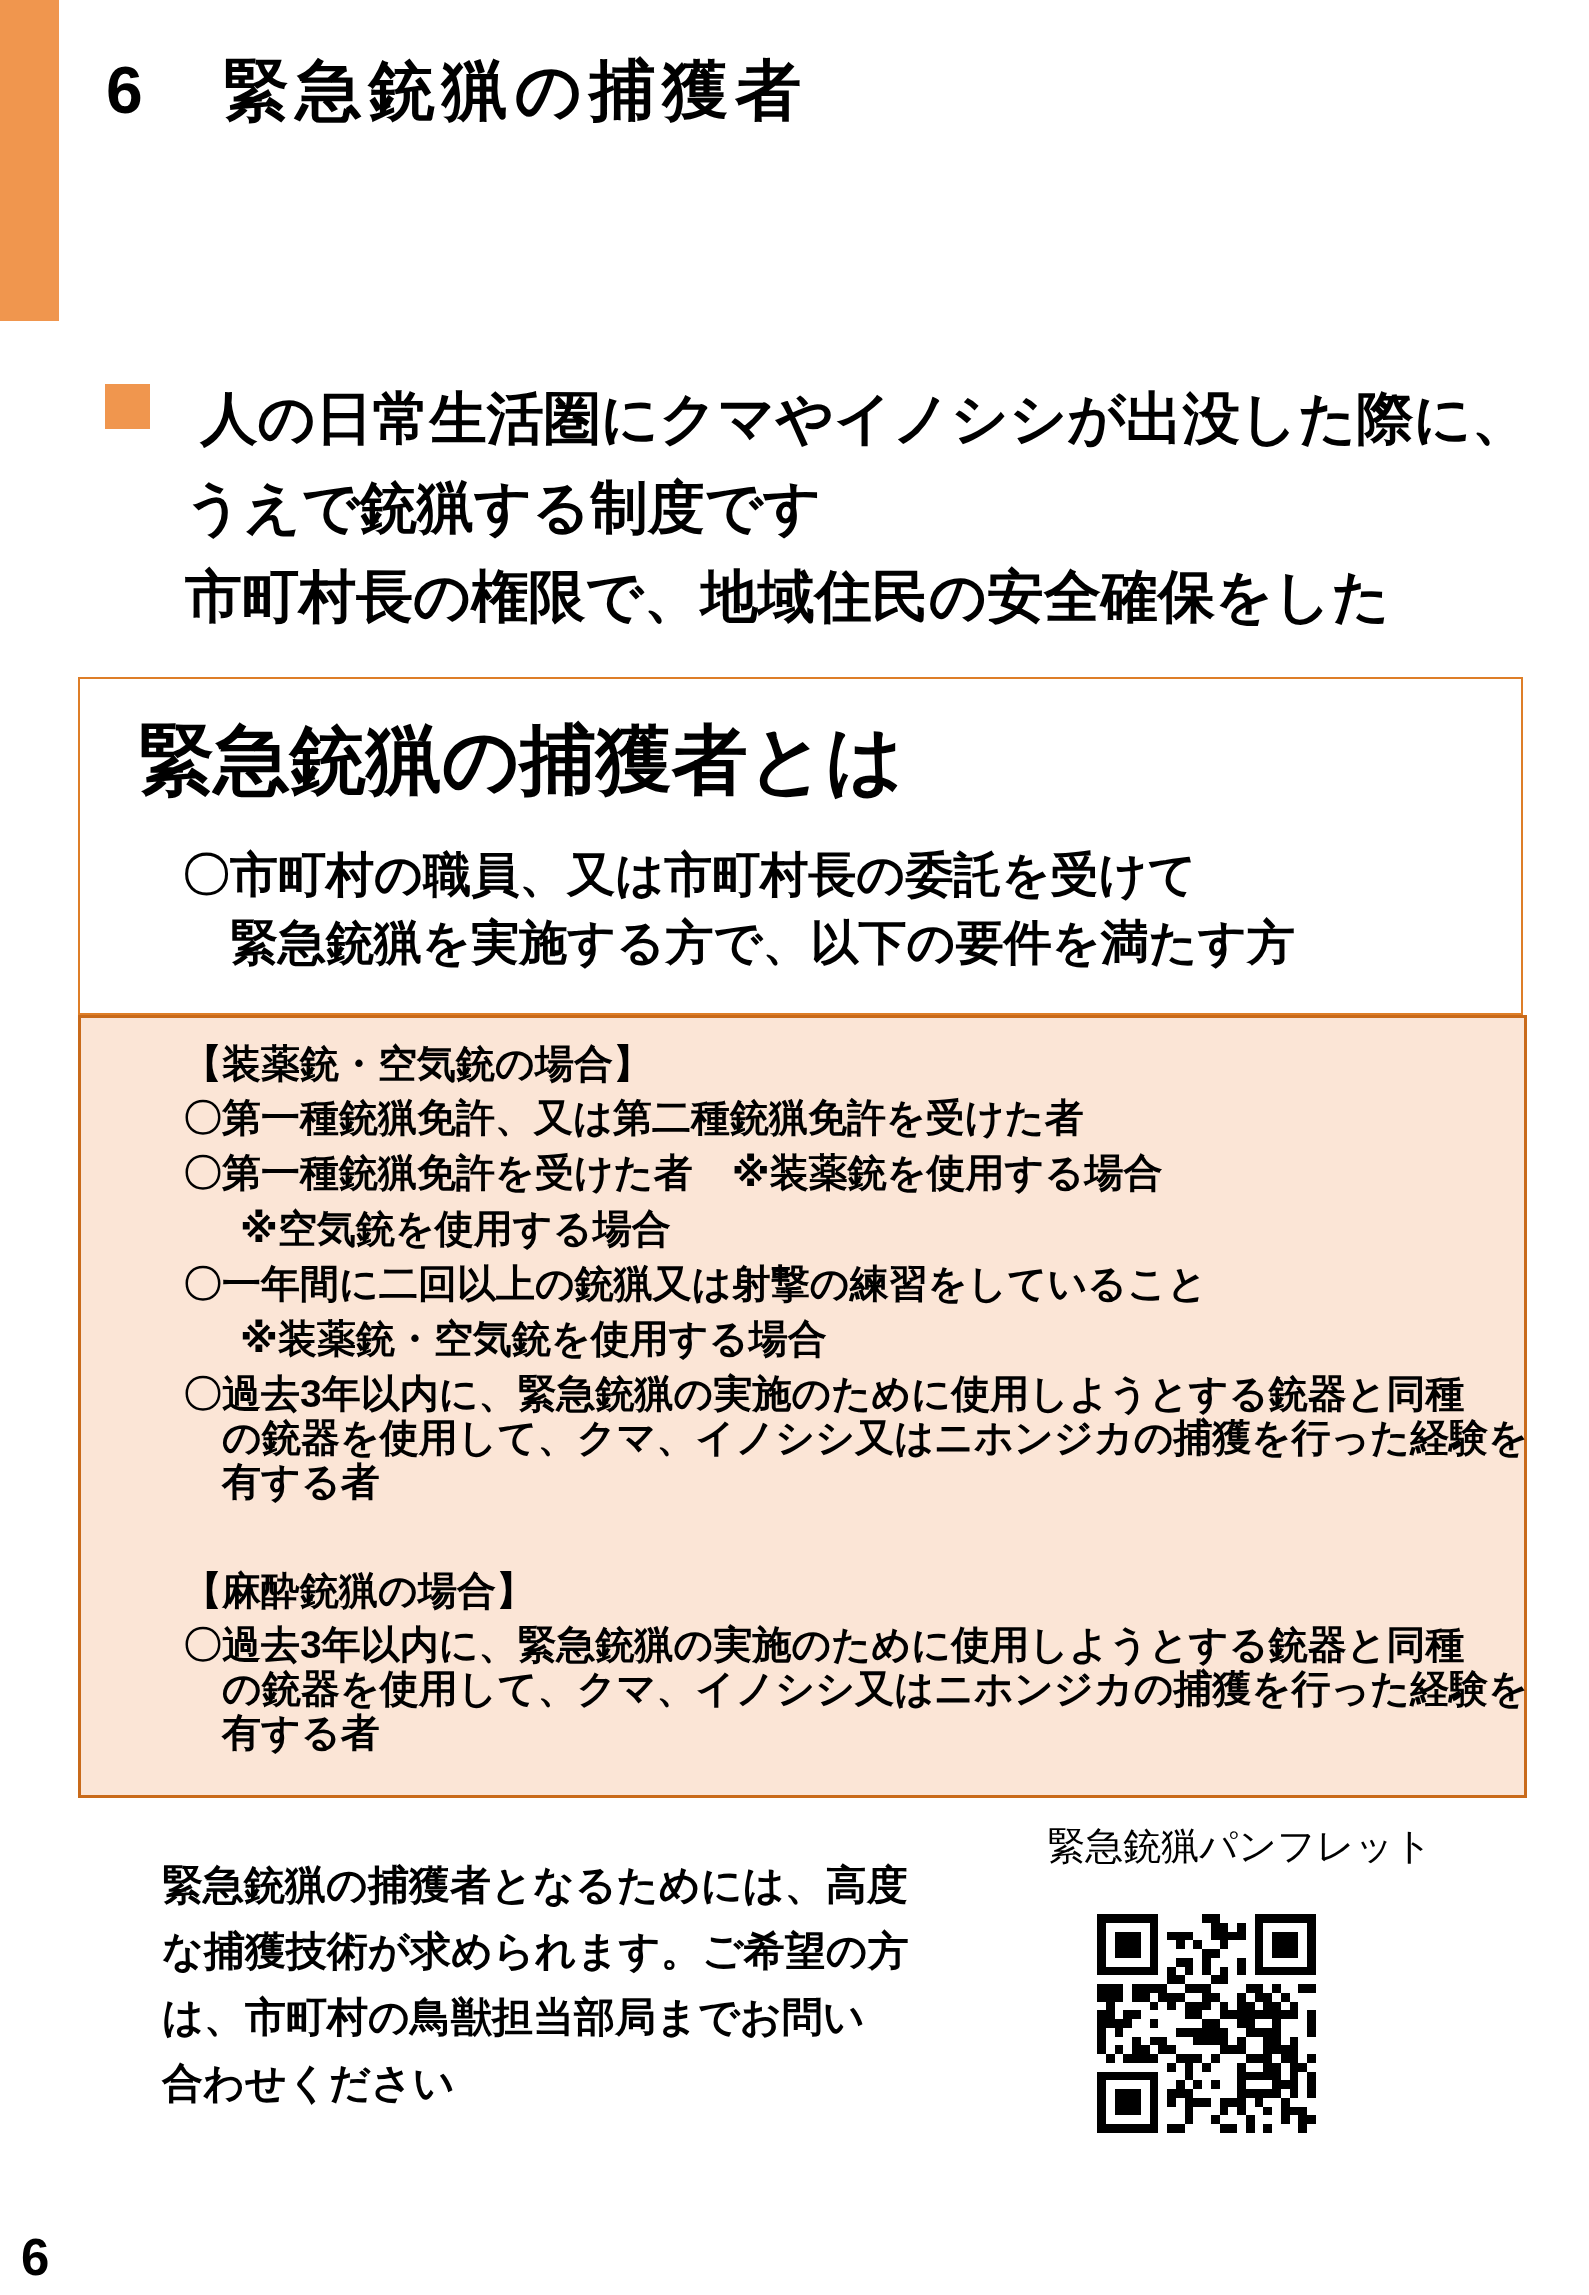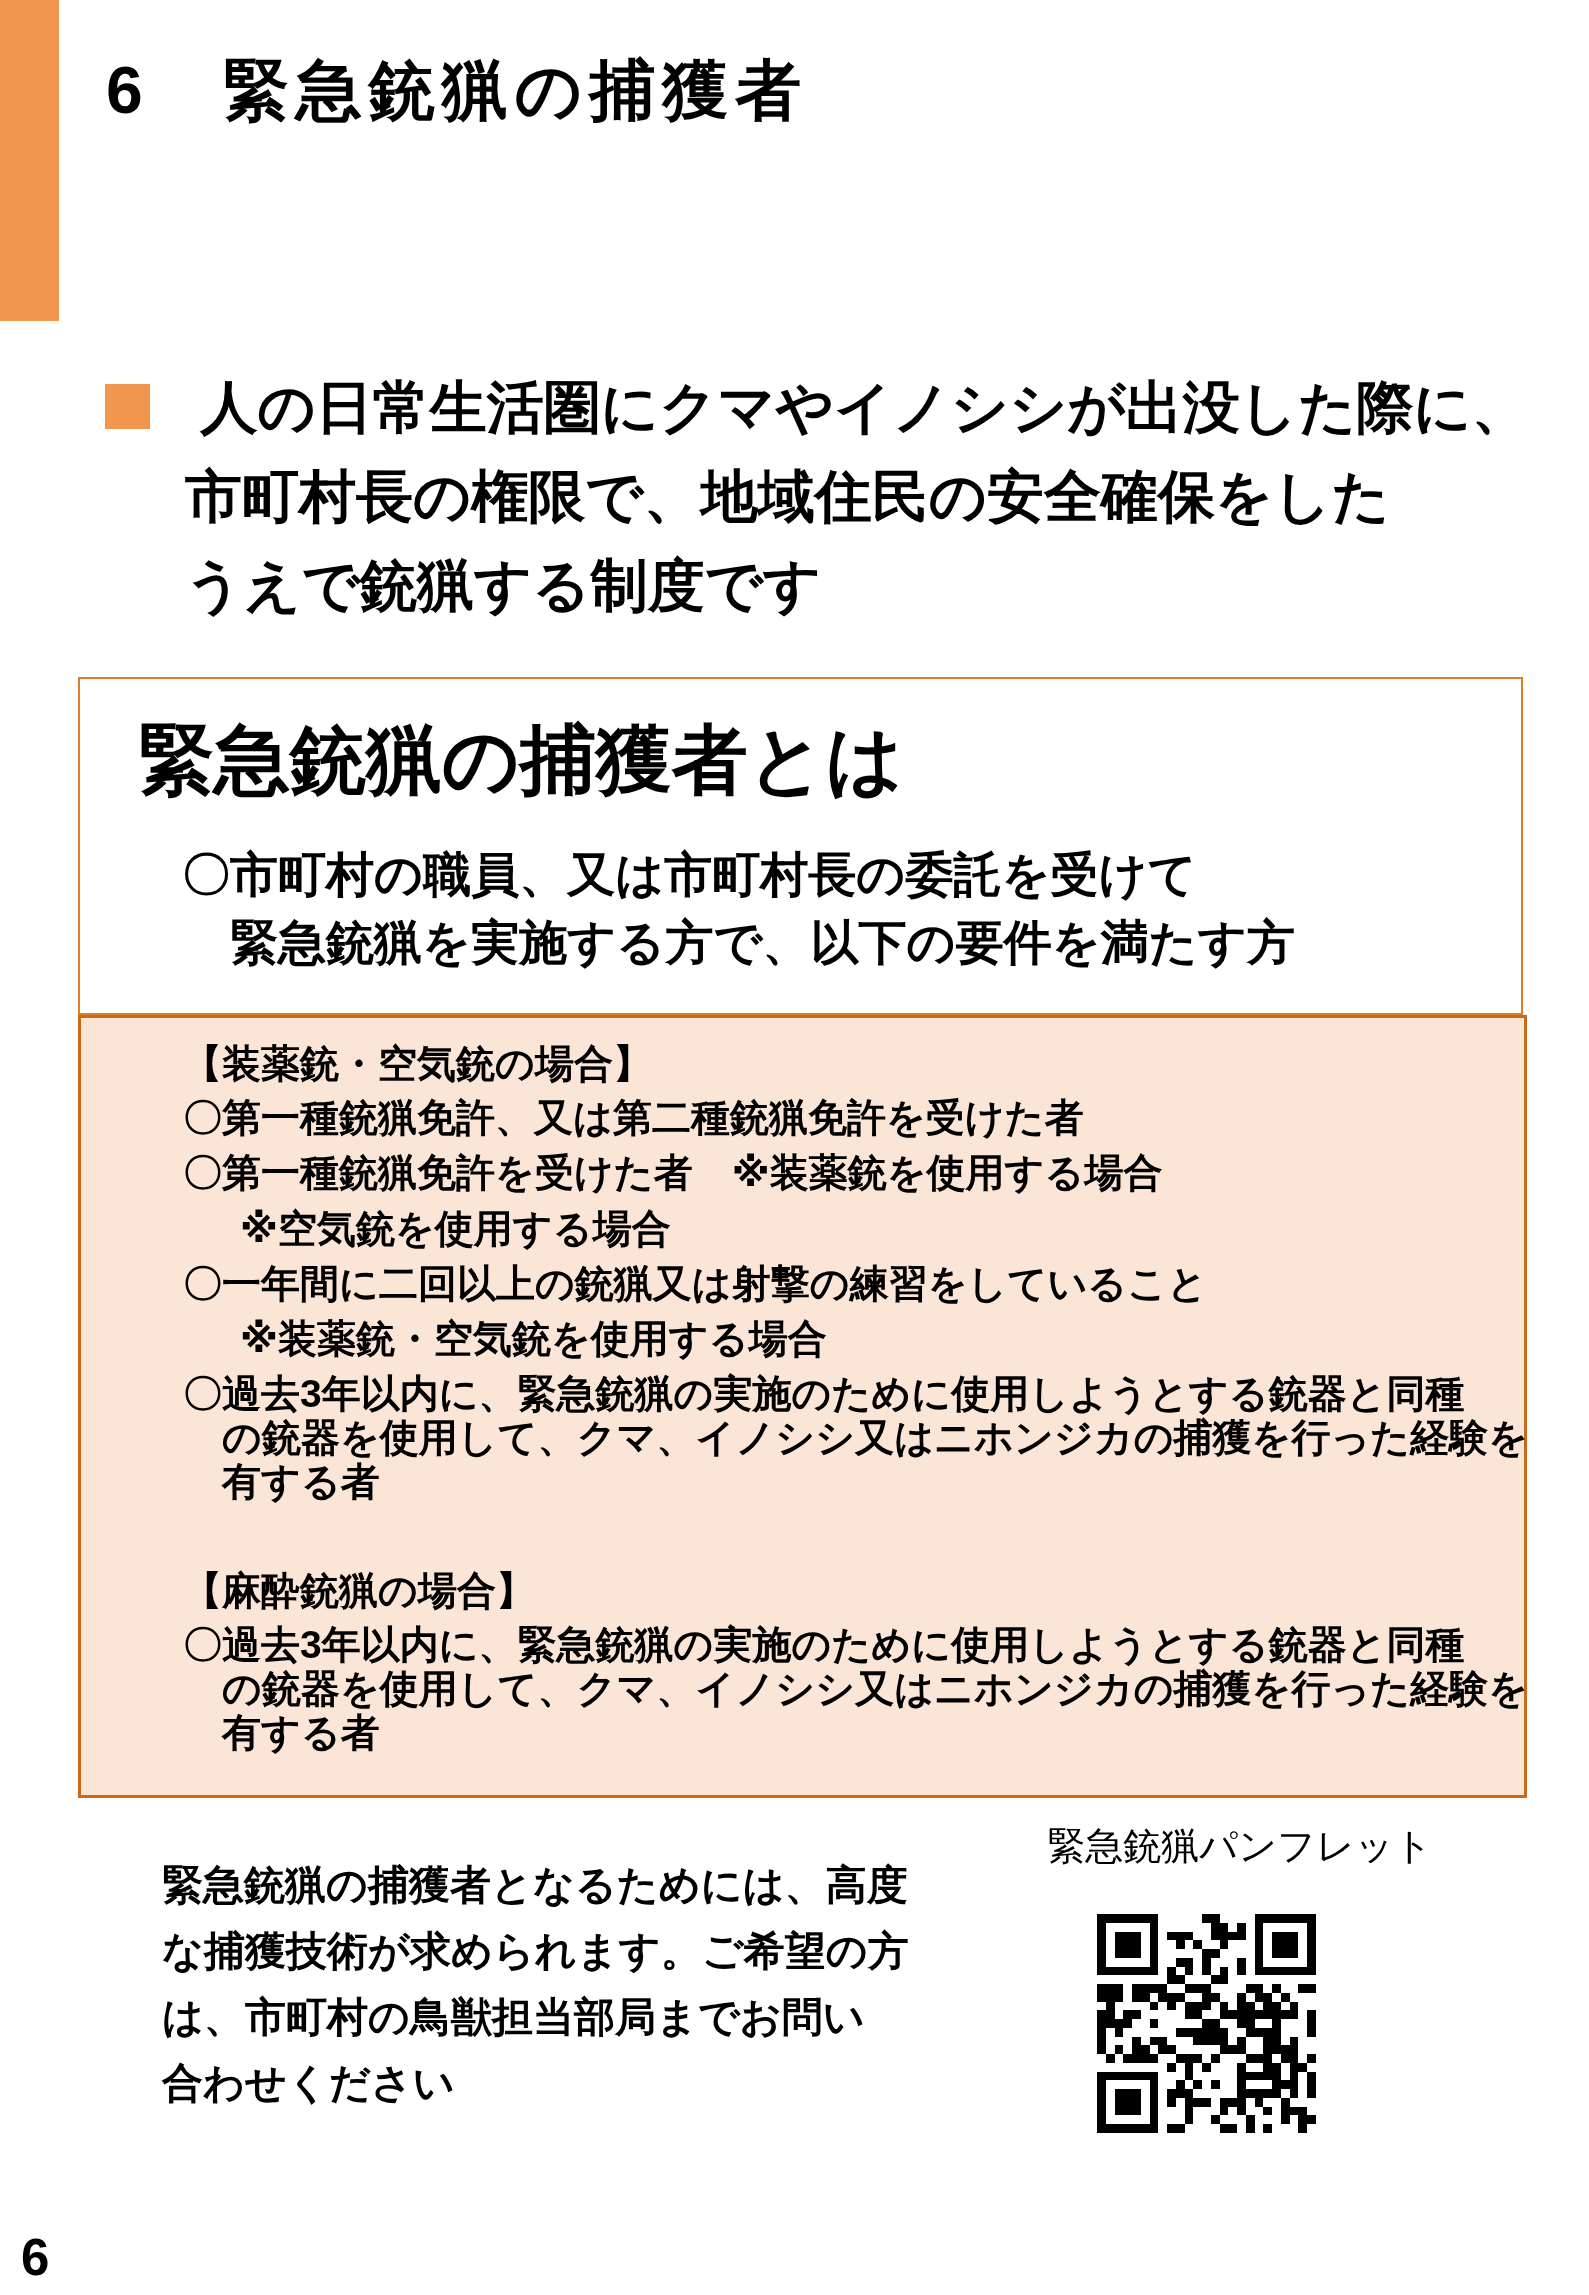--- a/index.html
+++ b/index.html
@@ -6,21 +6,21 @@
   .page{
     position:relative;width:1589px;height:2295px;background:#ffffff;overflow:hidden;
     font-family:"Liberation Sans","DejaVu Sans",sans-serif;color:#000;
   }
   .accent-bar{position:absolute;left:0;top:0;width:59px;height:321px;background:#F0964E;}
   .page-title{
     position:absolute;left:106px;top:51px;margin:0;
     font-size:66px;font-weight:bold;letter-spacing:7px;line-height:1.2;white-space:nowrap;
   }
   .bullet-sq{position:absolute;left:105px;top:384px;width:45px;height:45px;background:#F0964E;}
-  .intro{position:absolute;left:185px;top:363px;font-size:57px;font-weight:bold;line-height:89px;}
+  .intro{position:absolute;left:185px;top:374px;font-size:57px;font-weight:bold;line-height:89px;}
   .intro p{margin:0;white-space:nowrap;}
   .intro p.first{padding-left:15.5px;}
 
   .def-box{
     position:absolute;left:78px;top:677px;width:1445px;height:338px;box-sizing:border-box;
     border:2.1px solid #DE7E28;background:#ffffff;padding:37px 14px 0 58px;
   }
   .def-title{margin:0 0 37px 0;font-size:76px;font-weight:bold;line-height:88px;white-space:nowrap;}
   .def-line{margin:0;font-size:48px;font-weight:bold;line-height:68px;padding-left:44px;white-space:nowrap;}
   .def-line.indent{padding-left:92px;}
@@ -53,22 +53,22 @@
 
 <div class="page">
 
   <div class="accent-bar"></div>
 
   <h1 class="page-title">6　緊急銃猟の捕獲者</h1>
 
   <div class="bullet-sq"></div>
   <div class="intro">
     <p class="first">人の日常生活圏にクマやイノシシが出没した際に、</p>
+    <p>うえで銃猟する制度です</p>
     <p>市町村長の権限で、地域住民の安全確保をした</p>
-    <p>うえで銃猟する制度です</p>
   </div>
 
   <section class="def-box">
     <h2 class="def-title">緊急銃猟の捕獲者とは</h2>
     <p class="def-line">〇市町村の職員、又は市町村長の委託を受けて</p>
     <p class="def-line indent">緊急銃猟を実施する方で、以下の要件を満たす方</p>
   </section>
 
   <section class="req-box">
     <p class="req-h">【装薬銃・空気銃の場合】</p>

